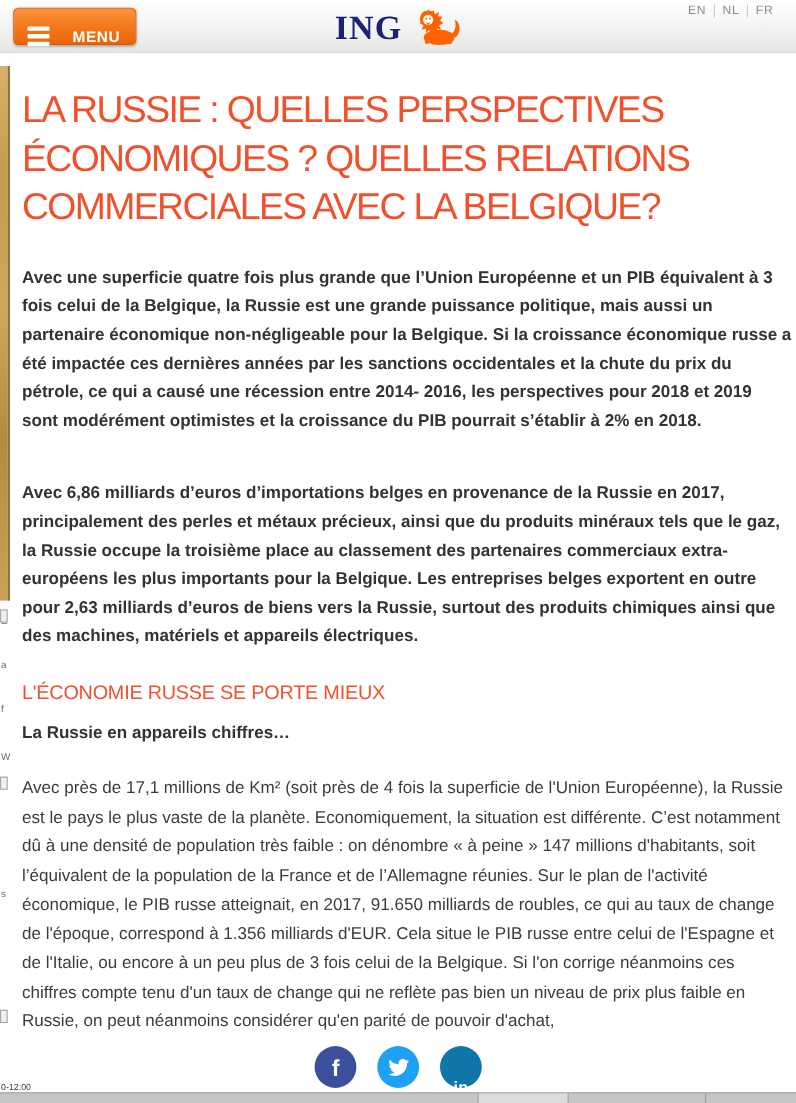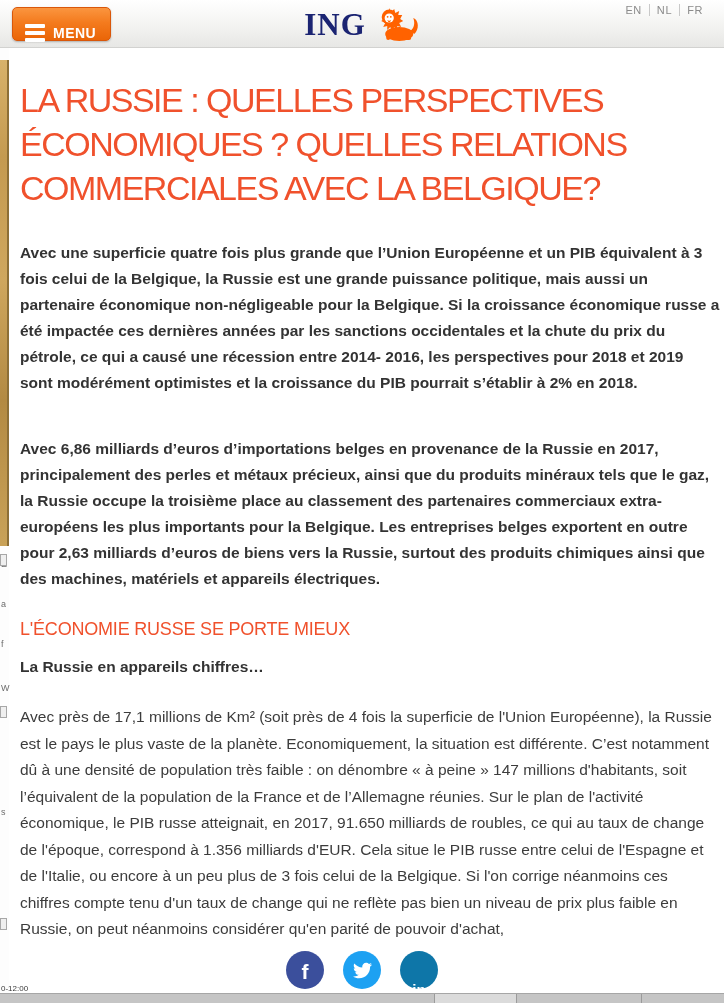--- a/index.html
+++ b/index.html
@@ -4,21 +4,21 @@
 <style>
   * { margin:0; padding:0; box-sizing:border-box; }
   html,body { width:724px; height:1003px; overflow:hidden; background:#fff;
     font-family:"Liberation Sans", sans-serif; position:relative; }
 
   
   .site-header { position:absolute; top:0; left:0; width:724px; height:48px;
     background:linear-gradient(#ffffff, #f3f3f1 55%, #e7e7e5);
     border-bottom:1px solid #d2d2d0; z-index:30; }
   .menu-button { position:absolute; left:12px; top:7px; height:34px; padding:18px 14px 0 12px;
-    display:flex; align-items:center; gap:8px; border:1px solid #d9570a; border-radius:5px;
+    display:flex; align-items:center; gap:21px; border:1px solid #d9570a; border-radius:5px;
     background:linear-gradient(#fb953f, #f47b1e 45%, #ea6507); cursor:pointer;
     box-shadow:0 1px 2px rgba(0,0,0,.25); }
   .hamburger { display:flex; flex-direction:column; gap:3px; }
   .hamburger i { display:block; width:20px; height:4px; background:#fff; border-radius:1px; }
   .menu-label { color:#fff; font-size:14px; font-weight:700; letter-spacing:.5px; }
 
   .ing-logo { position:absolute; left:50%; top:6px; transform:translateX(-50%);
     display:flex; align-items:flex-end; gap:10px; cursor:pointer; }
   .ing-logo .logo-text { font-family:"Liberation Serif", serif; font-weight:700;
     font-size:31px; line-height:34px; color:#1b2472; letter-spacing:1px; }

